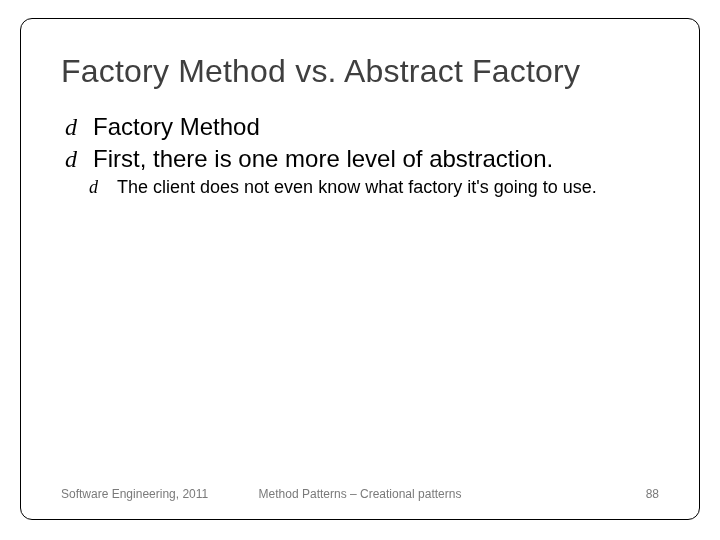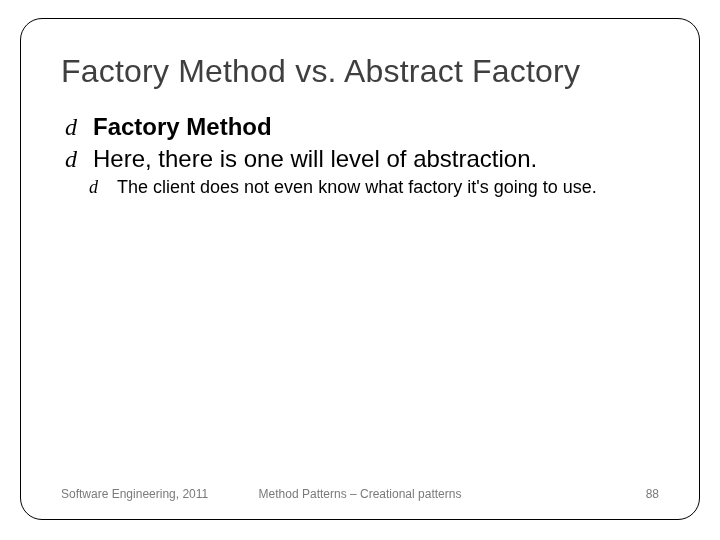--- a/index.html
+++ b/index.html
@@ -7,21 +7,21 @@
   .slide {
     width: 720px;
     height: 540px;
     position: relative;
     padding: 18px 20px 20px 20px;
   }
   .frame {
     width: 100%;
     height: 100%;
     border: 1.5px solid #000;
-    border-radius: 22px;
+    border-radius: 12px;
     padding: 34px 40px 0 40px;
     position: relative;
   }
   .title {
     font-size: 32px;
     color: #3f3f3f;
     font-weight: 400;
     margin-bottom: 22px;
     letter-spacing: 0.2px;
   }
@@ -45,21 +45,21 @@
   }
   .b2 {
     font-size: 18px;
     color: #000;
     line-height: 1.25;
     margin-bottom: 2px;
     padding-left: 52px;
     text-indent: -28px;
   }
   .b2 .bullet-mark { width: 28px; }
-  .bold { font-weight: 700; }
+  .bold { font-weight: 400; }
   .footer {
     position: absolute;
     bottom: 18px;
     left: 40px;
     right: 40px;
     display: flex;
     justify-content: space-between;
     align-items: flex-start;
     font-size: 12px;
     color: #7a7a7a;
@@ -73,21 +73,21 @@
 
 <div class="slide">
   <div class="frame">
     <h1 class="title">Factory Method vs. Abstract Factory</h1>
 
     <div class="bullets">
       <div class="b1">
         <span class="bullet-mark">d</span><span class="bold">Factory Method</span>
       </div>
       <div class="b1">
-        <span class="bullet-mark">d</span><span>Here, there is one will level of abstraction.</span>
+        <span class="bullet-mark">d</span><span>First, there is one more level of abstraction.</span>
       </div>
       <div class="b2">
         <span class="bullet-mark">d</span><span>The client does not even know what factory it's going to use.</span>
       </div>
     </div>
 
     <div class="footer">
       <span class="footer-left">Software Engineering, 2011</span>
       <span class="footer-center">Method Patterns – Creational patterns</span>
       <span class="footer-right">88</span>

